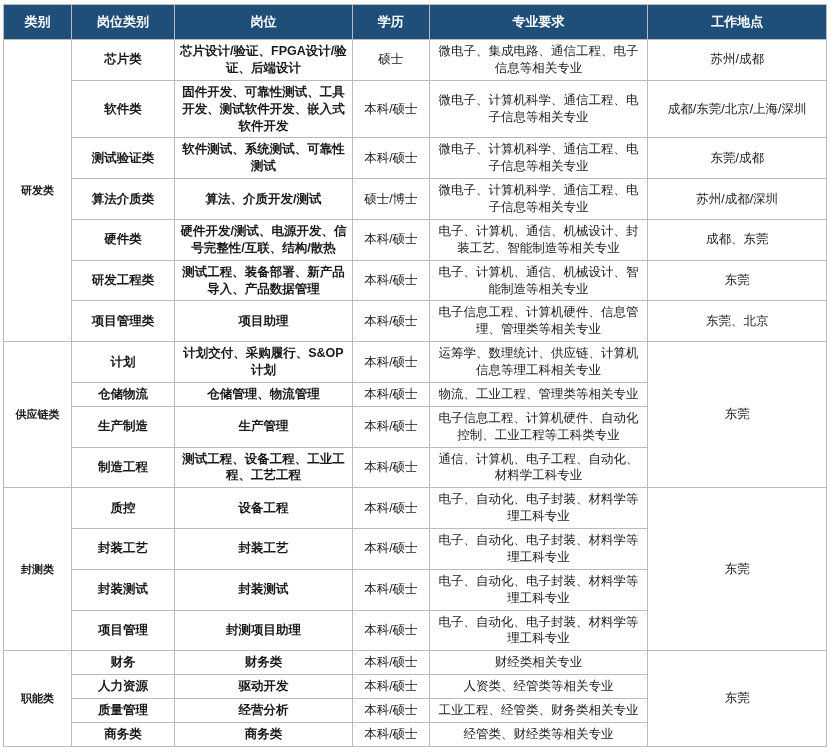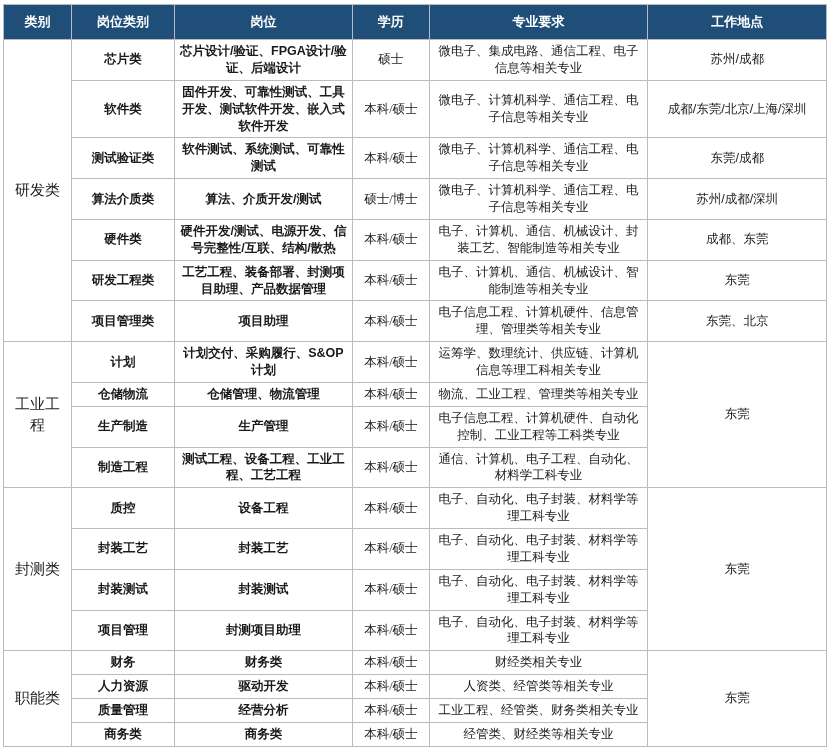--- a/index.html
+++ b/index.html
@@ -36,35 +36,34 @@
   }
   thead th {
     background: #1f4e79;
     color: #ffffff;
     font-weight: bold;
     font-size: 13px;
     height: 28px;
     border: 1px solid #1f4e79;
   }
   td.cat {
-    font-weight: normal;
-    font-size: 15px;
+    font-weight: bold;
+    font-size: 11px;
   }
   td.role {
     font-weight: bold;
   }
   td.post {
     font-weight: bold;
   }
   td.loc {
     font-weight: normal;
   }
   td.edu {
     white-space: nowrap;
-    font-family: Liberation Serif, serif;
   }
   .col1 { width: 68px; }
   .col2 { width: 102px; }
   .col3 { width: 178px; }
   .col4 { width: 76px; }
   .col5 { width: 218px; }
   .col6 { width: 178px; }
 </style>
 </head>
 <body>
@@ -121,34 +120,34 @@
         </tr>
         <tr>
           <td class="role">硬件类</td>
           <td class="post">硬件开发/测试、电源开发、信号完整性/互联、结构/散热</td>
           <td class="edu">本科/硕士</td>
           <td class="major">电子、计算机、通信、机械设计、封装工艺、智能制造等相关专业</td>
           <td class="loc" rowspan="1">成都、东莞</td>
         </tr>
         <tr>
           <td class="role">研发工程类</td>
-          <td class="post">工艺工程、装备部署、封测项目助理、产品数据管理</td>
+          <td class="post">测试工程、装备部署、新产品导入、产品数据管理</td>
           <td class="edu">本科/硕士</td>
           <td class="major">电子、计算机、通信、机械设计、智能制造等相关专业</td>
           <td class="loc" rowspan="1">东莞</td>
         </tr>
         <tr>
           <td class="role">项目管理类</td>
           <td class="post">项目助理</td>
           <td class="edu">本科/硕士</td>
           <td class="major">电子信息工程、计算机硬件、信息管理、管理类等相关专业</td>
           <td class="loc" rowspan="1">东莞、北京</td>
         </tr>
         <tr>
-          <td class="cat" rowspan="4">工业工程</td>
+          <td class="cat" rowspan="4">供应链类</td>
           <td class="role">计划</td>
           <td class="post">计划交付、采购履行、S&amp;OP计划</td>
           <td class="edu">本科/硕士</td>
           <td class="major">运筹学、数理统计、供应链、计算机信息等理工科相关专业</td>
           <td class="loc" rowspan="4">东莞</td>
         </tr>
         <tr>
           <td class="role">仓储物流</td>
           <td class="post">仓储管理、物流管理</td>
           <td class="edu">本科/硕士</td>

